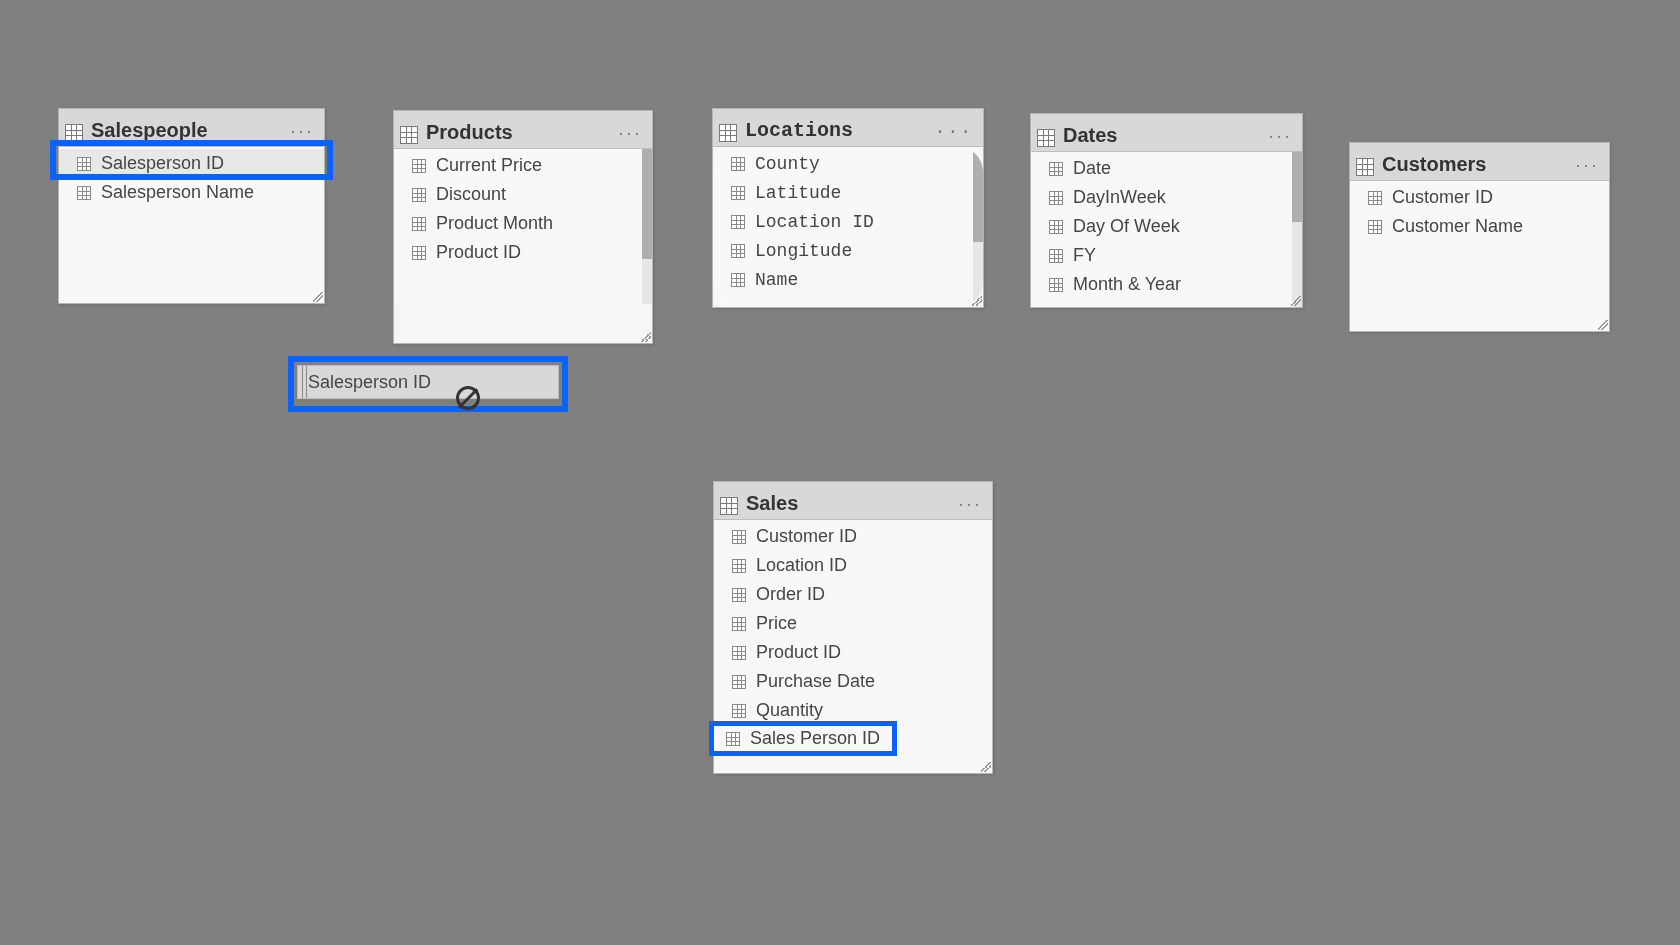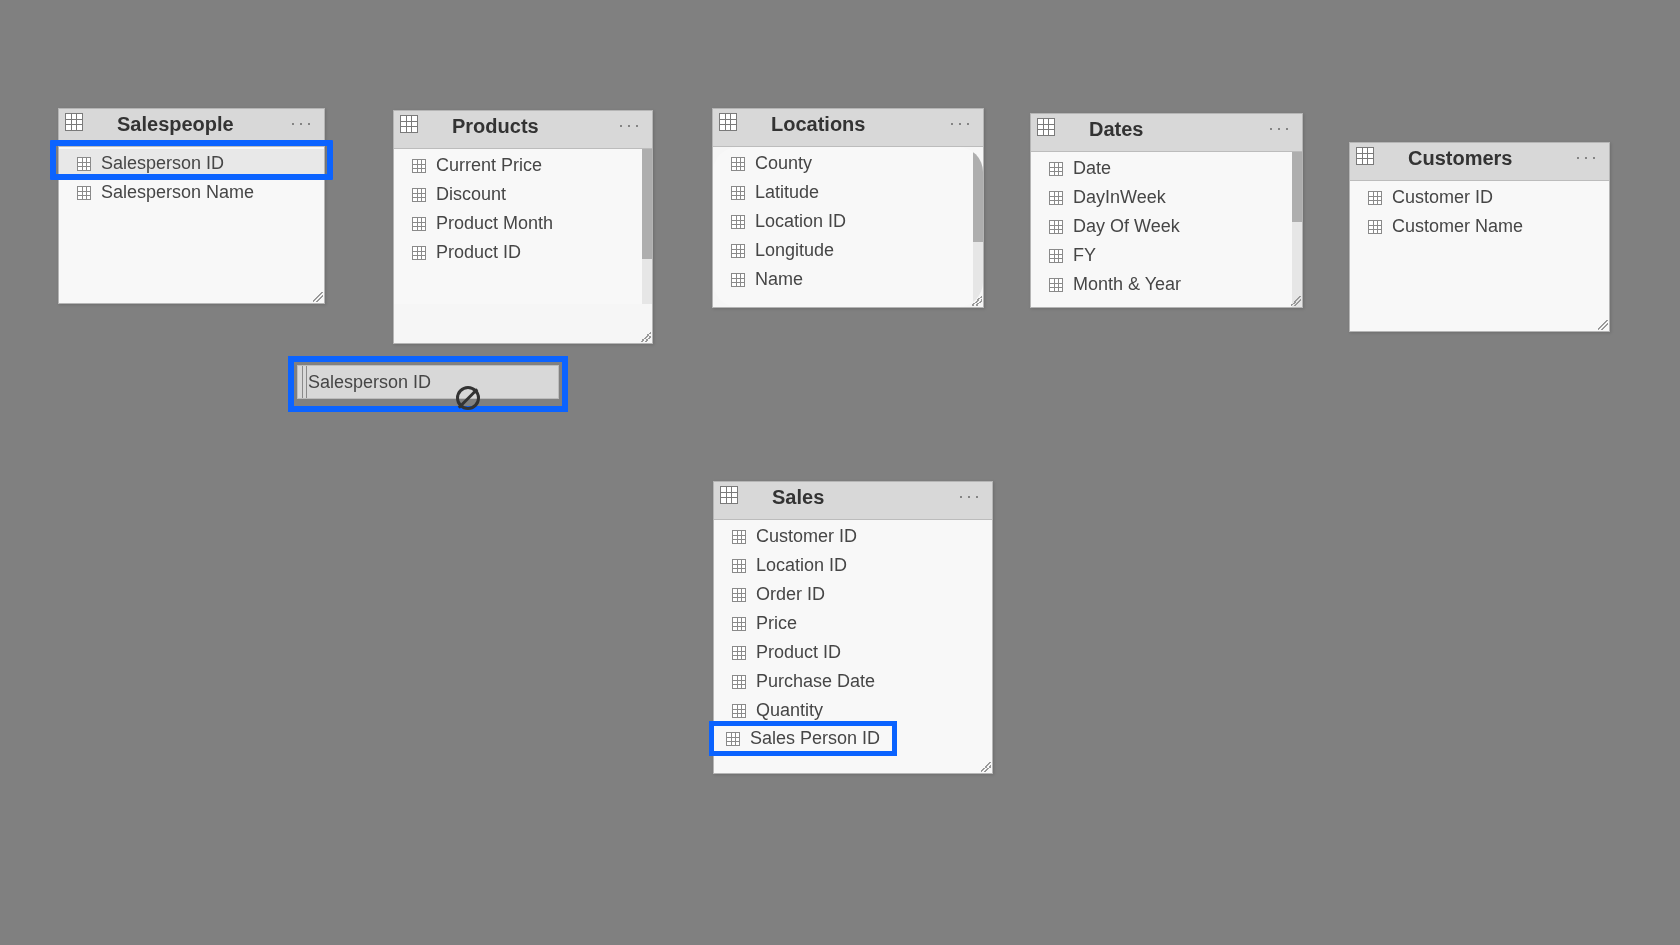--- a/index.html
+++ b/index.html
@@ -16,26 +16,25 @@
       top: 0; left: 0; width: 100%; height: 100%;
     }
     .table-box {
       position: absolute;
       background: #f6f6f6;
       border: 1px solid #b5b5b5;
       box-shadow: 1px 1px 3px rgba(0,0,0,0.15);
     }
     .table-header {
       display: flex;
-      align-items: flex-start;
+      align-items: flex-end;
       background: #d8d8d8;
       border-bottom: 1px solid #bcbcbc;
       padding: 4px 6px;
       height: 38px;
-      gap: 26px;
     }
     .table-header .hdr-icon {
       width: 18px; height: 18px;
       border: 1px solid #7a7a7a;
       margin-right: 8px;
       position: relative;
       background: #fff;
     }
     .table-header .hdr-icon::before,
     .table-header .hdr-icon::after {
@@ -226,21 +225,21 @@
           </span>
           <span>Product ID</span>
         </div>
       <div class="scrollbar" style="height:155px;">
         <div class="scroll-thumb" style="top:0; height:110px;"></div>
       </div>
     </div>
     <div class="resize-grip"></div>
   </div>
 
-  <div class="table-box" style="left:712px; top:108px; width:272px; height:200px;">
+  <div class="table-box" style="left:712px; top:108px; width:272px; height:200px;font-family:Liberation Mono, monospace;">
     <div class="table-header">
       <span class="hdr-icon">
           <span class="hdr-grid-v"></span>
           <span class="hdr-grid-v2"></span>
         </span>
       <span class="table-title">Locations</span>
       <span class="table-menu">···</span>
     </div>
     <div class="fields" style="height:160px; position:relative; overflow:hidden;border-radius:25px;">
       <div class="field">

